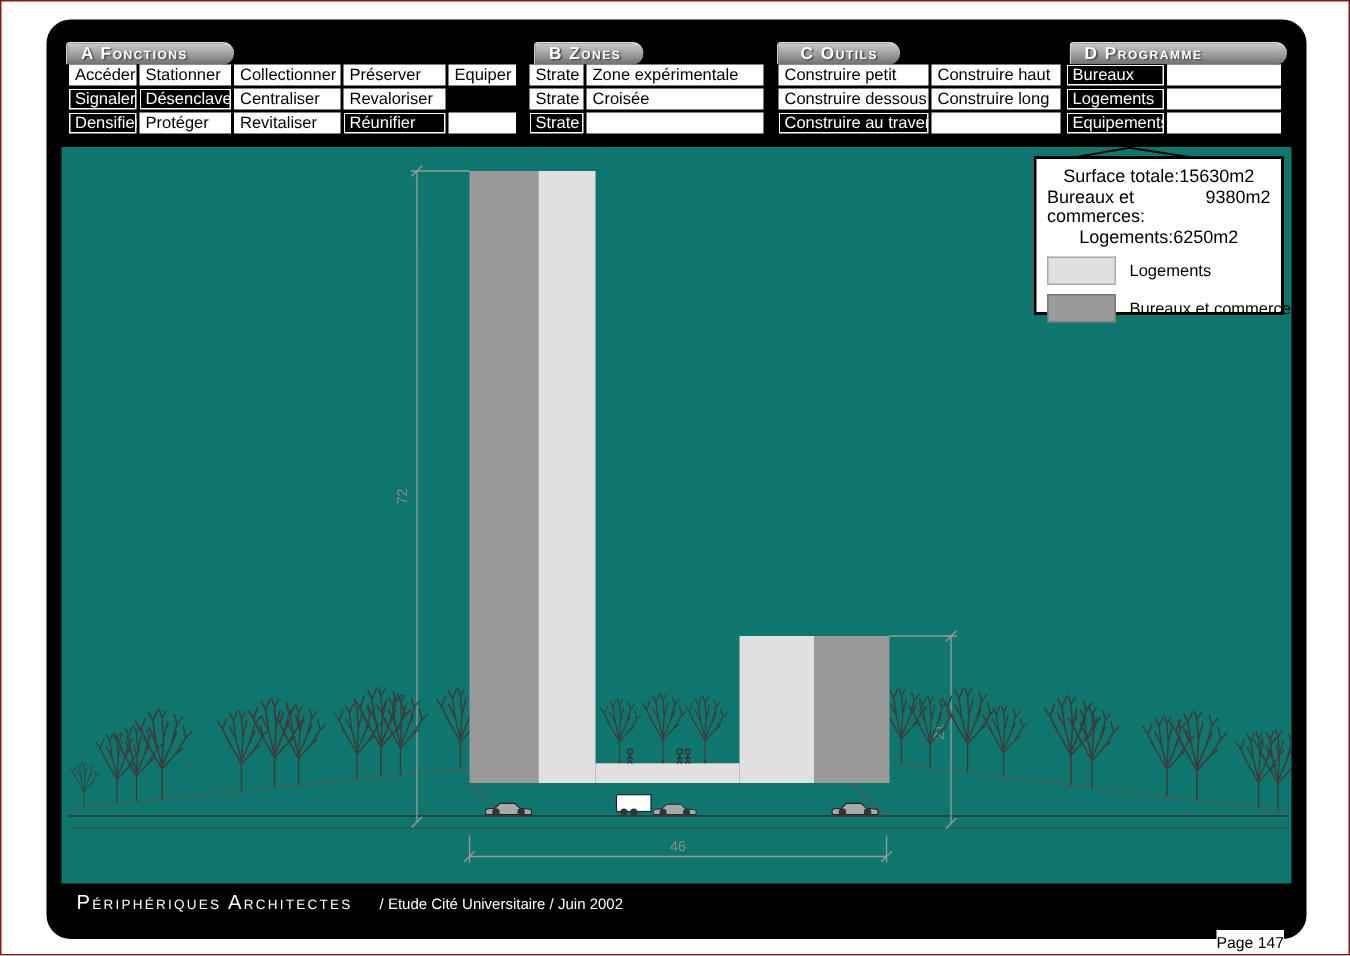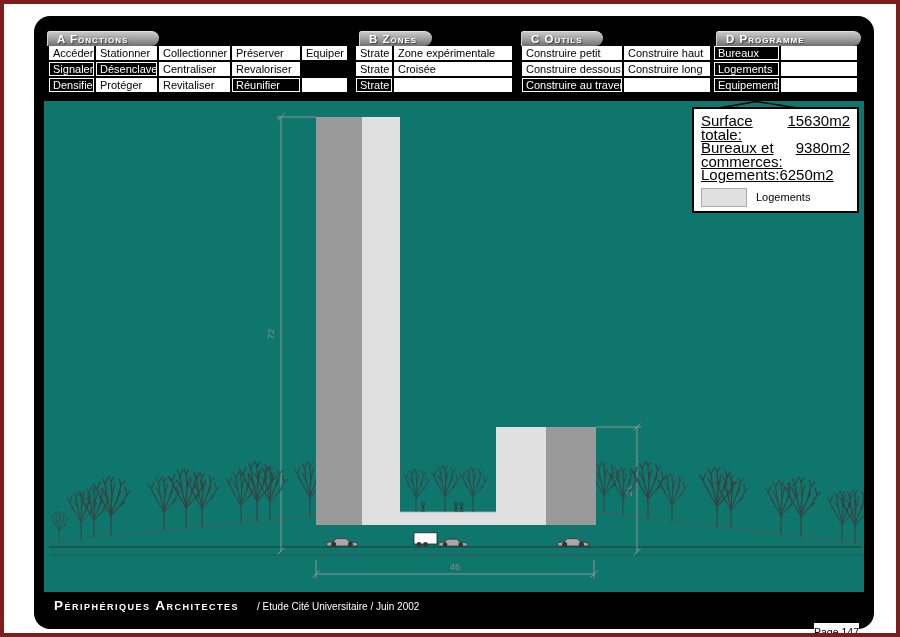--- a/index.html
+++ b/index.html
@@ -1,16 +1,16 @@
 <!DOCTYPE html>
 <html><head>
 <meta charset="utf-8">
 <style>
   html,body{margin:0;padding:0;background:#fff;font-family:"Liberation Sans",sans-serif;}
-  .page{position:relative;width:900px;height:637px;background:#fff;border:4px solid #7f1d1d;box-sizing:border-box;overflow:hidden;}
+  .page{position:relative;width:900px;height:637px;background:#fff;border:1px solid #7f1d1d;box-sizing:border-box;overflow:hidden;}
   .frame{position:absolute;left:30px;top:12px;width:840px;height:613px;background:#000;border-radius:16px;}
 
   
   .tab{position:absolute;top:15px;height:15px;line-height:14px;padding:0 9px;box-sizing:border-box;
        background:linear-gradient(180deg,#c9c9c9 0%,#9b9b9b 55%,#6f6f6f 100%);
        border-top:1px solid #e2e2e2;border-left:1px solid #d0d0d0;
        border-radius:4px 12px 12px 0;color:#fff;font-weight:bold;font-size:11.5px;
        letter-spacing:1px;font-variant:small-caps;text-shadow:1px 1px 1px #3c3c3c;white-space:nowrap;}
   .grid{position:absolute;top:30px;display:grid;gap:2px;}
   .cell{background:#fff;color:#000;font-size:11px;line-height:14px;height:14px;
@@ -18,30 +18,30 @@
   .cell.sel{background:#000;color:#fff;box-shadow:inset 0 0 0 1px #fff;}
   .cell.void{background:transparent;}
 
   
   .canvas{position:absolute;left:10px;top:85px;width:820px;height:491px;background:#0f766e;}
   .canvas svg{position:absolute;left:0;top:0;}
 
   
   .legend{position:absolute;left:658px;top:91px;width:167px;height:106px;background:#fff;
           border:2px solid #000;box-sizing:border-box;padding:5px 7px;z-index:3;}
-  .stat{display:flex;justify-content:flex-start;font-size:15px;line-height:13.5px;color:#000;text-decoration:underline;}
+  .stat{display:flex;justify-content:center;font-size:12px;line-height:13.5px;color:#000;}
   .key{display:flex;align-items:center;gap:9px;margin-top:6px;}
   .sw{width:44px;height:17px;flex:0 0 auto;}
   .sw-light{background:#e0e0e0;border:1px solid #aaa;}
   .sw-dark{background:#9a9a9a;border:1px solid #777;}
   .key .lbl{font-size:11px;color:#000;white-space:nowrap;}
 
   
   .brandline{position:absolute;left:20px;top:580px;height:18px;line-height:18px;white-space:nowrap;}
-  .brand{color:#fff;font-variant:small-caps;font-weight:bold;font-size:13.5px;letter-spacing:1.5px;}
+  .brand{color:#fff;font-variant:small-caps;font-weight:normal;font-size:13.5px;letter-spacing:1.5px;}
   .meta{color:#fff;font-size:10px;margin-left:18px;}
   .sheetbox{position:absolute;left:388px;top:580px;width:384px;height:18px;background:#fff;color:#000;
             font-size:10.5px;line-height:18px;padding-left:8px;box-sizing:border-box;white-space:nowrap;overflow:hidden;}
   .pagebox{position:absolute;left:780px;top:607px;width:45px;height:18px;background:#fff;color:#000;
            font-size:10.5px;line-height:18px;text-align:center;}
 
   
   .f-dark{fill:#9a9a9a;} .f-light{fill:#e0e0e0;}
   .dimline{stroke:#999;stroke-width:0.9;fill:none;}
   .dimtext{fill:#8a8a8a;font-size:9.5px;font-family:"Liberation Sans",sans-serif;}
@@ -74,21 +74,21 @@
     <div class="tab" style="left:325px;width:73px;">B Zones</div>
     <div class="grid" style="left:322px;grid-template-columns:36px 118px;">
       <div class="cell">Strate 1</div>
       <div class="cell">Zone expérimentale</div>
       <div class="cell">Strate 2</div>
       <div class="cell">Croisée</div>
       <div class="cell sel">Strate 3</div>
       <div class="cell"></div>
     </div>
 
-    <div class="tab" style="left:487px;width:82px;">C Outils</div>
+    <div class="tab" style="left:487px;width:82px;text-align:center;">C Outils</div>
     <div class="grid" style="left:488px;grid-template-columns:100px 86px;">
       <div class="cell">Construire petit</div>
       <div class="cell">Construire haut</div>
       <div class="cell">Construire dessous</div>
       <div class="cell">Construire long</div>
       <div class="cell sel">Construire au travers</div>
       <div class="cell"></div>
     </div>
 
     <div class="tab" style="left:682px;width:145px;">D Programme</div>
@@ -215,20 +215,24 @@
         <span>9380m2</span>
       </div>
       <div class="stat">
         <span>Logements:</span>
         <span>6250m2</span>
       </div>
       <div class="key">
         <div class="sw sw-light"></div>
         <span class="lbl">Logements</span>
       </div>
+      <div class="key">
+        <div class="sw sw-dark"></div>
+        <span class="lbl">Bureaux et commerces</span>
+      </div>
     </div>
 
     <div class="brandline">
       <span class="brand">Périphériques Architectes</span><span class="meta">/ Etude Cité Universitaire / Juin 2002</span>
     </div>
     <div class="pagebox">Page 147</div>
 
   </div>
 </div>
 

